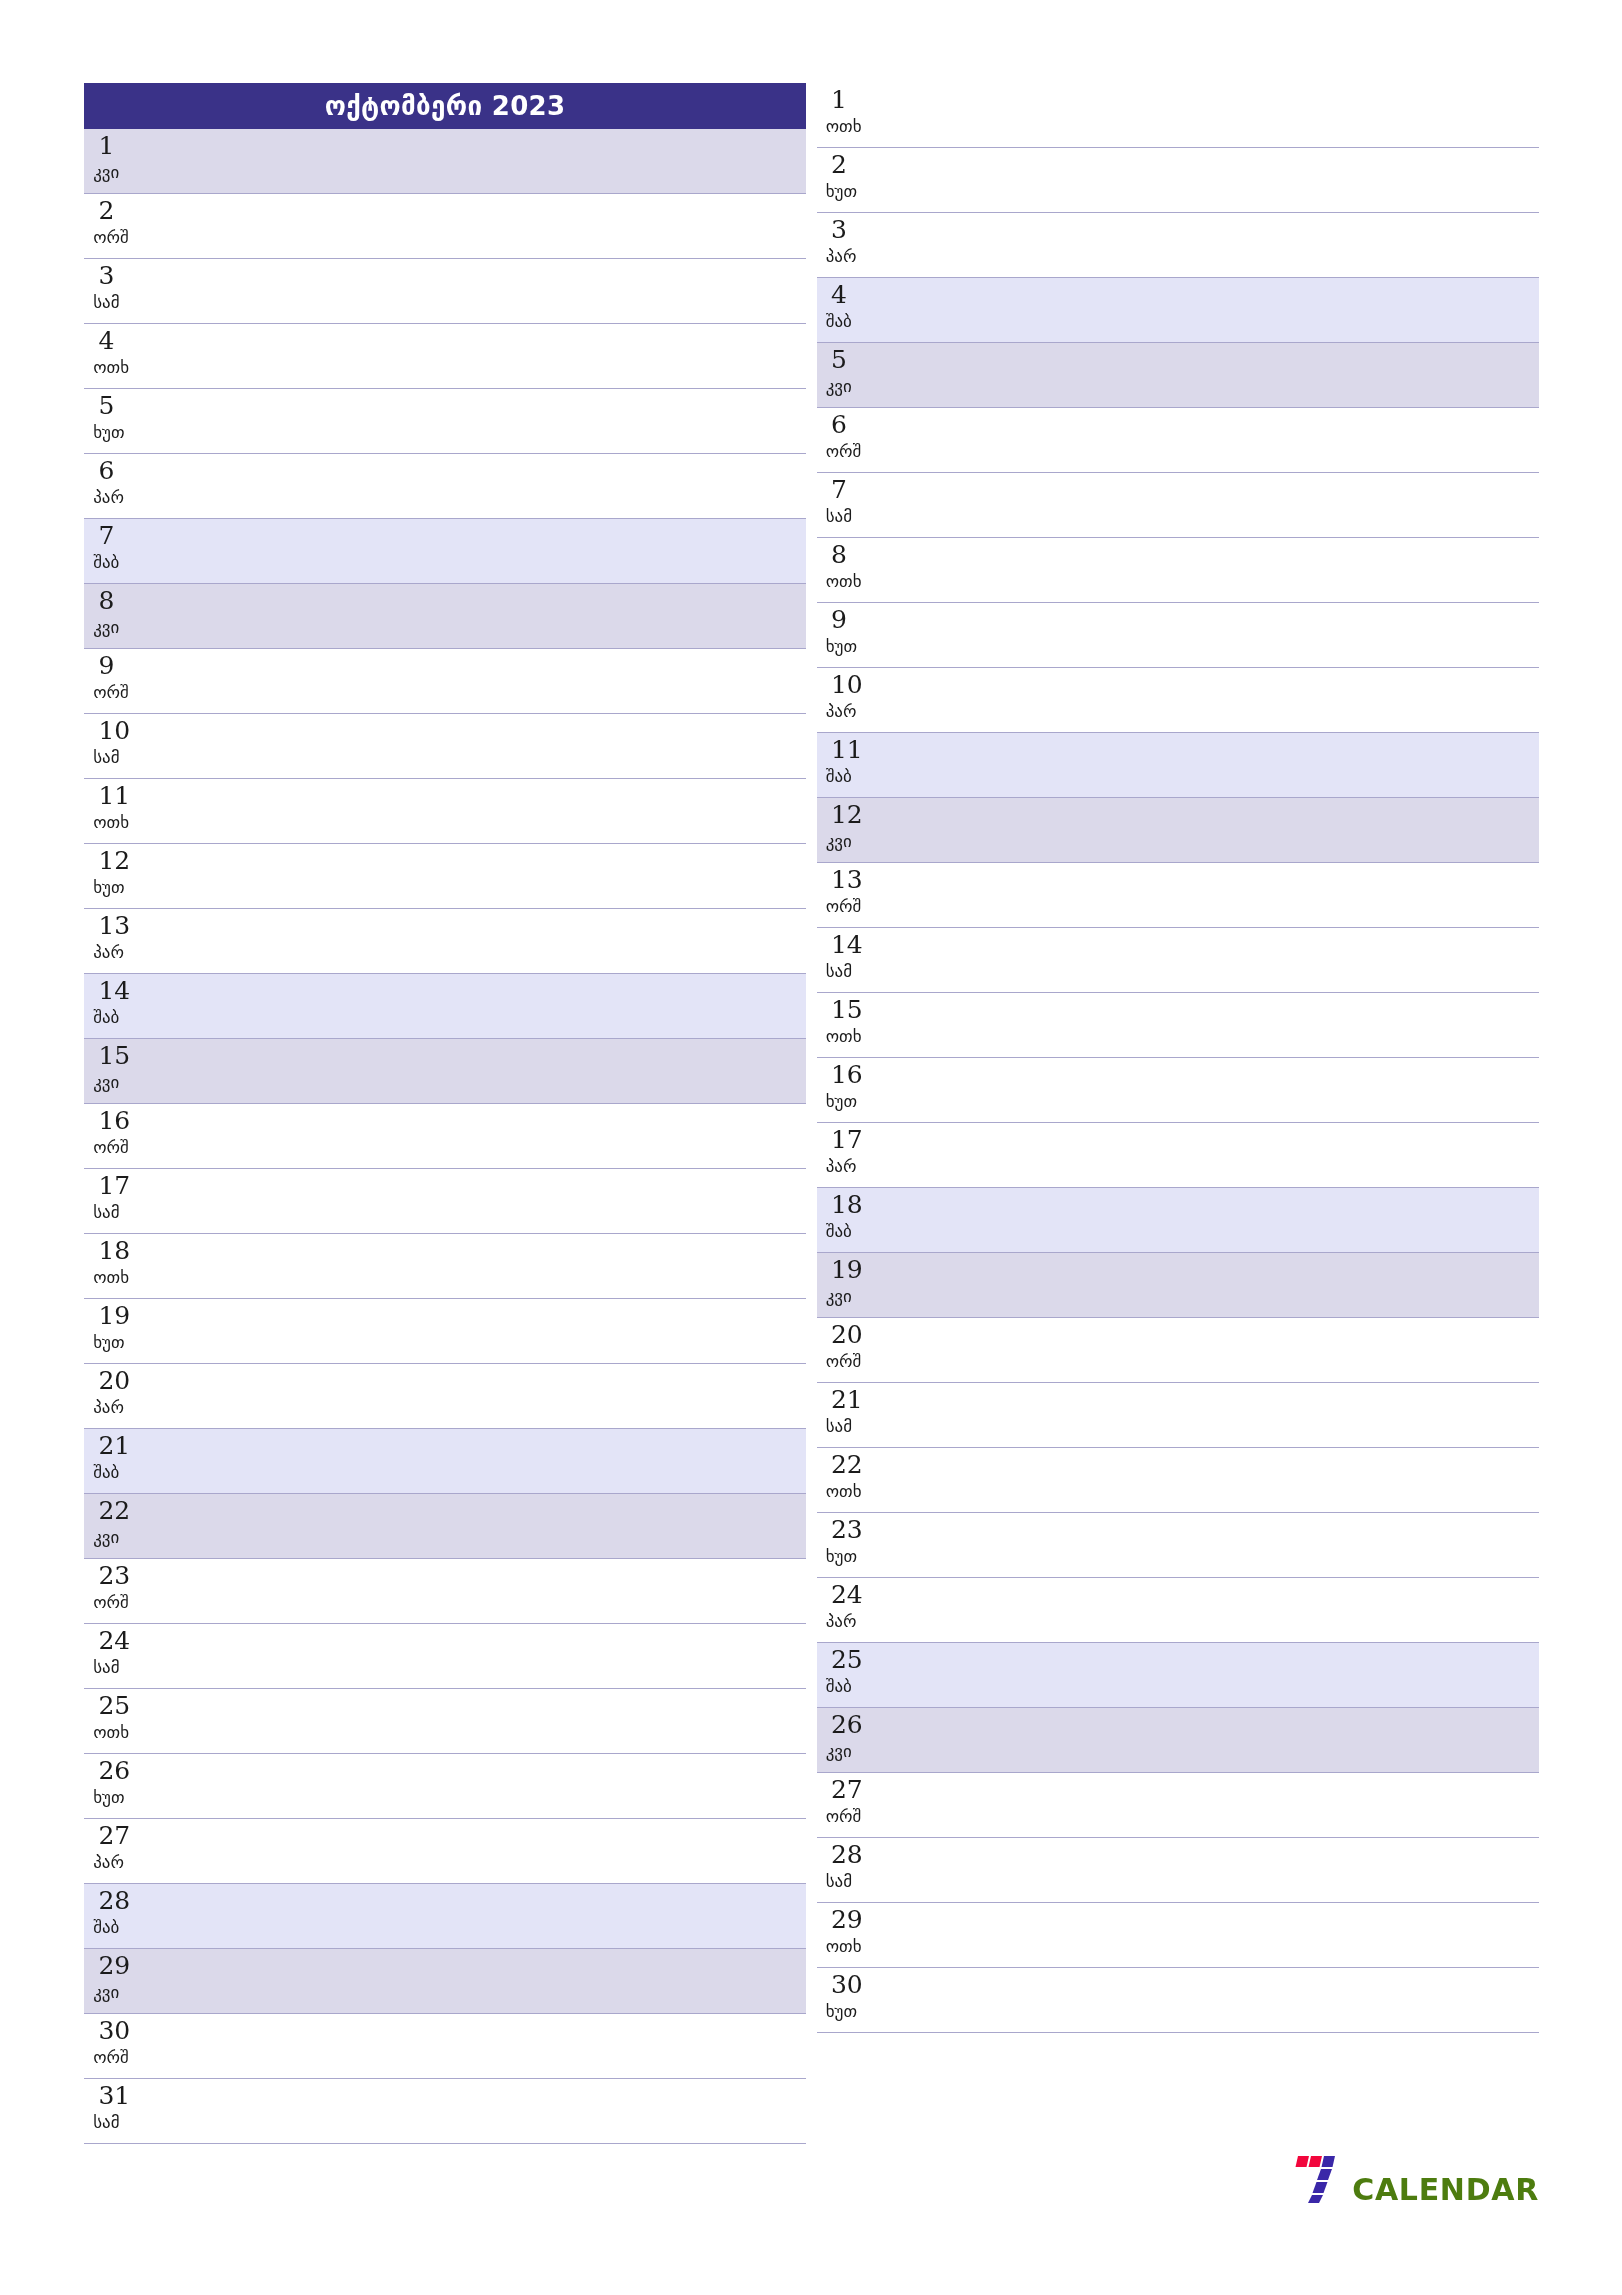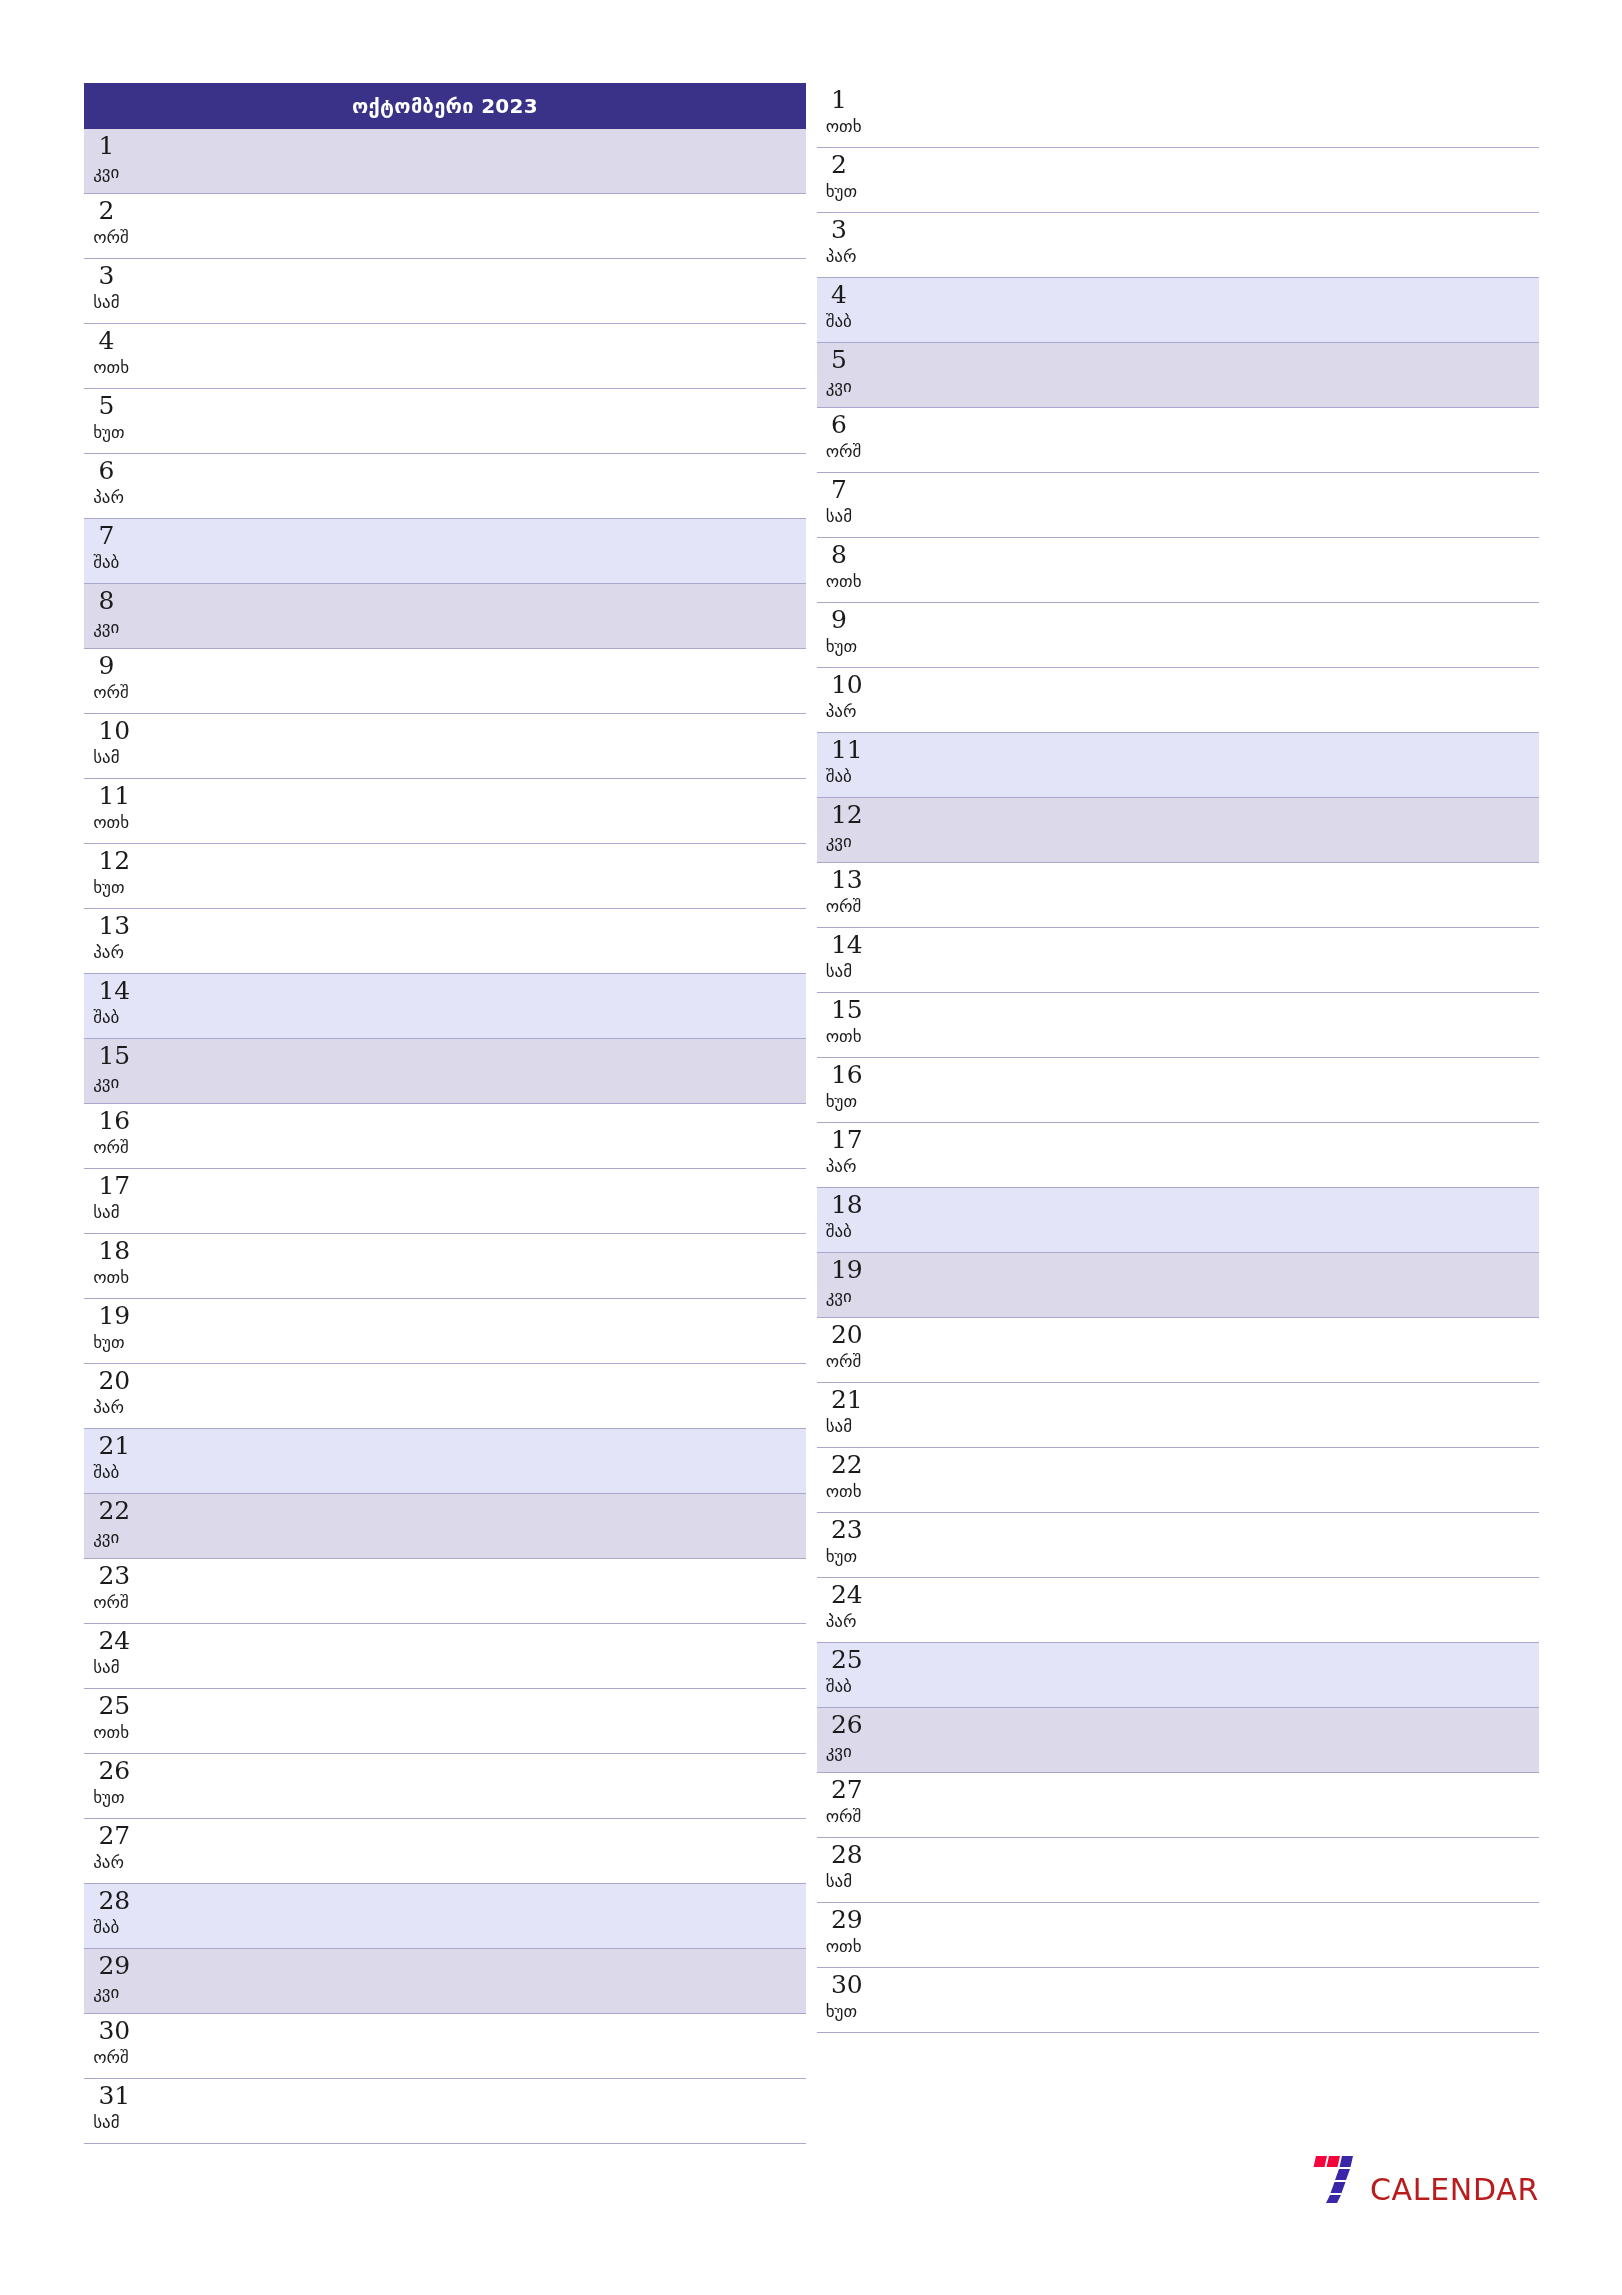--- a/index.html
+++ b/index.html
@@ -31,21 +31,21 @@
     flex-direction: column;
   }
 
   .month-header {
     height: 46px;
     background: #3a3288;
     color: #ffffff;
     display: flex;
     align-items: center;
     justify-content: center;
-    font-size: 20px;
+    font-size: 26px;
     font-weight: bold;
     letter-spacing: 0.3px;
     line-height: 1;
   }
 
   .days {
     display: flex;
     flex-direction: column;
   }
 
@@ -85,23 +85,23 @@
     align-items: center;
     gap: 11.8px;
   }
   .brand-mark {
     width: 50px;
     height: 50px;
     display: block;
   }
   .brand-word {
     font-size: 30px;
-    font-weight: normal;
+    font-weight: bold;
     letter-spacing: 0.7px;
-    color: #b91c1c;
+    color: #4d7c0f;
     line-height: 1;
     margin-top: 24px;
   }
 </style>
 </head>
 <body>
 
 <div class="planner">
 
   <div class="month-col">

